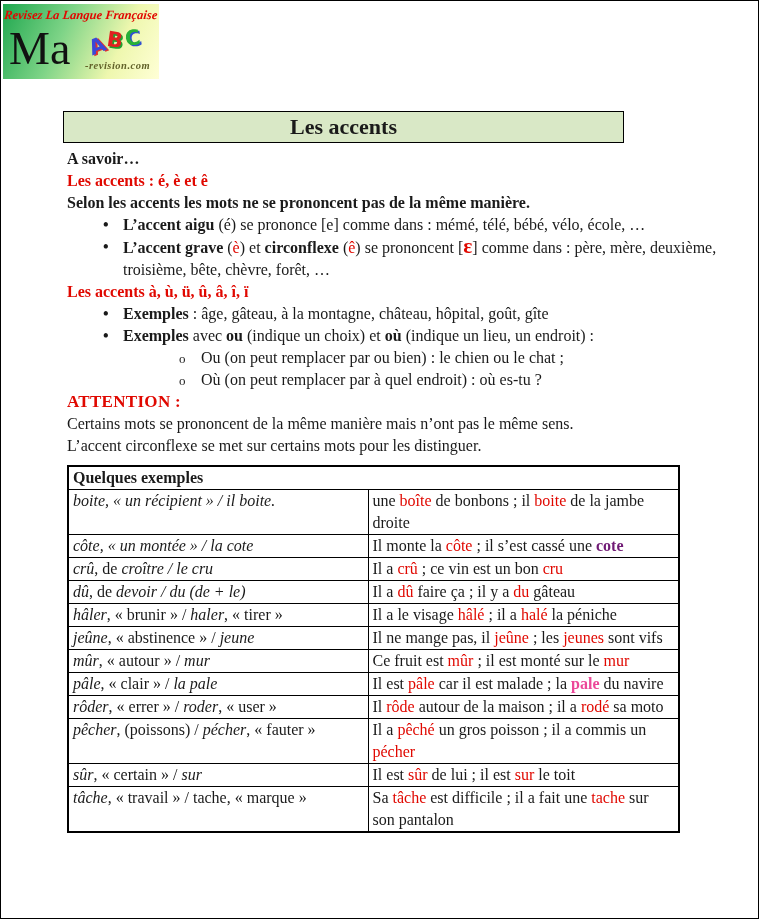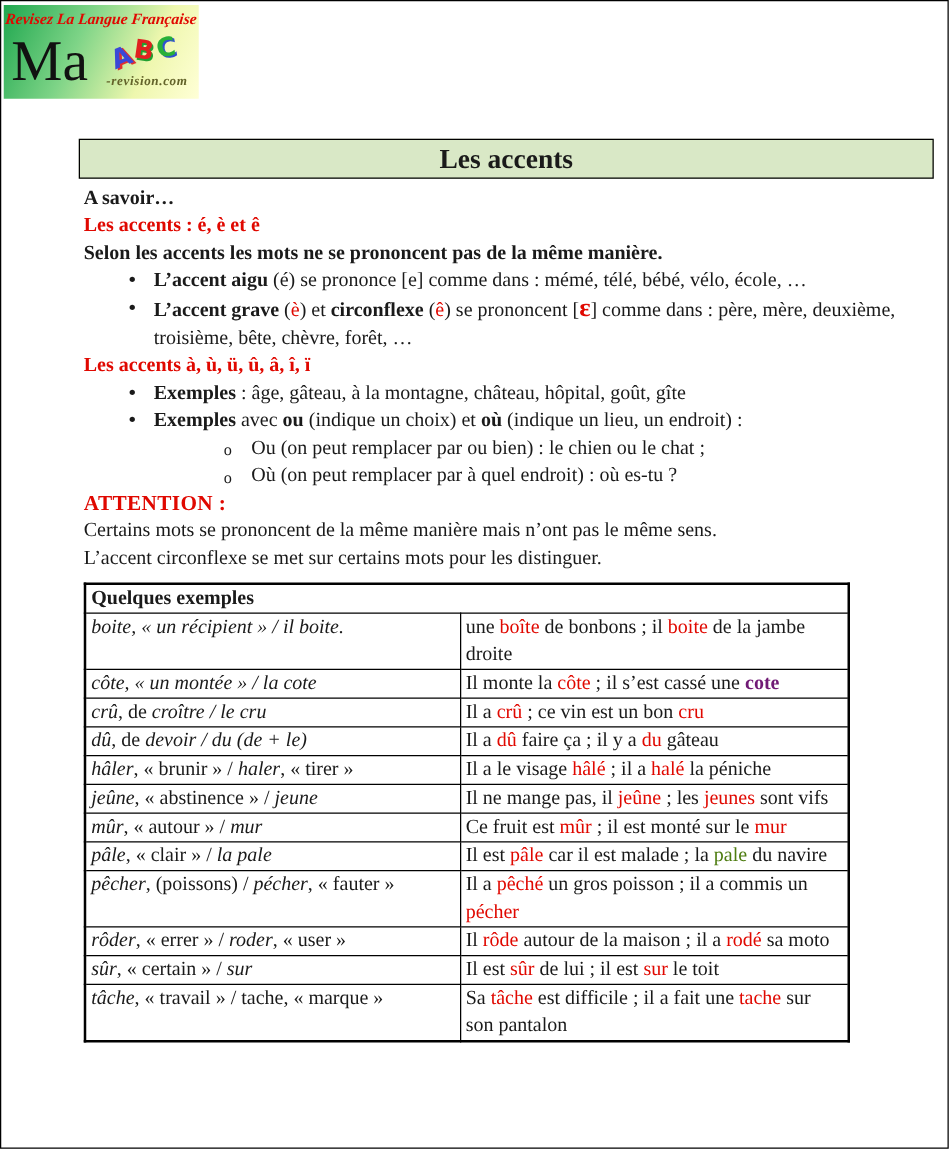--- a/index.html
+++ b/index.html
@@ -14,21 +14,21 @@
   .logo-ma{position:absolute;left:6px;top:22px;font-size:46px;line-height:1;color:#111;}
   .logo-domain{position:absolute;left:82px;top:56px;font-size:10.5px;font-style:italic;
         font-weight:bold;color:#63632a;letter-spacing:.5px;}
   .logo-abc{position:absolute;left:84px;top:22px;width:70px;height:34px;}
   .logo-abc span{position:absolute;font-family:"DejaVu Sans",sans-serif;font-weight:bold;font-size:21px;}
   .abc-0{left:2px;top:8px;transform:rotate(-22deg);text-shadow:1.5px 1.5px 0 #e03030;}
   .abc-1{left:20px;top:2px;transform:rotate(8deg);text-shadow:1.5px 1.5px 0 #20a030;}
   .abc-2{left:38px;top:0px;transform:rotate(-10deg);text-shadow:1.5px 1.5px 0 #3050d0;}
 
   
-  .title-bar{position:absolute;left:62px;top:110px;width:684px;height:32px;box-sizing:border-box;
+  .title-bar{position:absolute;left:62px;top:110px;width:561px;height:32px;box-sizing:border-box;
         background:#d9e8c6;border:1px solid #000;text-align:center;
         font-size:22px;font-weight:bold;line-height:30px;}
 
   
   .content{position:absolute;left:66px;top:147px;width:681px;font-size:16px;line-height:22px;}
   .content p{margin:0;}
   .bold{font-weight:bold;}
   .red{color:#e00800;}
   .gap-top{margin-top:22px;}
   .attention{font-size:17px;letter-spacing:.3px;margin-top:17px;}
@@ -126,29 +126,29 @@
           <tr>
     <td><span class="i">jeûne</span><span>, « abstinence » / </span><span class="i">jeune</span></td>
     <td><span>Il ne mange pas, il </span><span style="color: rgb(224, 8, 0);">jeûne</span><span> ; les </span><span style="color: rgb(224, 8, 0);">jeunes</span><span> sont vifs</span></td>
   </tr>
           <tr>
     <td><span class="i">mûr</span><span>, « autour » / </span><span class="i">mur</span></td>
     <td><span>Ce fruit est </span><span style="color: rgb(224, 8, 0);">mûr</span><span> ; il est monté sur le </span><span style="color: rgb(224, 8, 0);">mur</span></td>
   </tr>
           <tr>
     <td><span class="i">pâle</span><span>, « clair » / </span><span class="i">la pale</span></td>
-    <td><span> Il est </span><span style="color: rgb(224, 8, 0);">pâle</span><span> car il est malade ; la </span><span style="color: #4d7c0f;">pale</span><span> du navire</span></td>
+    <td><span> Il est </span><span style="color: rgb(224, 8, 0);">pâle</span><span> car il est malade ; la </span><span style="color: #ec4899; font-weight: bold;">pale</span><span> du navire</span></td>
+  </tr>
+          <tr>
+    <td><span class="i">rôder</span><span>, « errer » / </span><span class="i">roder</span><span>, « user »</span></td>
+    <td><span>Il </span><span style="color: rgb(224, 8, 0);">rôde</span><span> autour de la maison ; il a </span><span style="color: rgb(224, 8, 0);">rodé</span><span> sa moto</span></td>
   </tr>
           <tr>
     <td><span class="i">pêcher</span><span>, (poissons) / </span><span class="i">pécher</span><span>, « fauter »</span></td>
     <td><span>Il a </span><span style="color: rgb(224, 8, 0);">pêché</span><span> un gros poisson ; il a commis un </span><span style="color: rgb(224, 8, 0);">pécher</span></td>
-  </tr>
-          <tr>
-    <td><span class="i">rôder</span><span>, « errer » / </span><span class="i">roder</span><span>, « user »</span></td>
-    <td><span>Il </span><span style="color: rgb(224, 8, 0);">rôde</span><span> autour de la maison ; il a </span><span style="color: rgb(224, 8, 0);">rodé</span><span> sa moto</span></td>
   </tr>
           <tr>
     <td><span class="i">sûr</span><span>, « certain » / </span><span class="i">sur</span></td>
     <td><span>Il est </span><span style="color: rgb(224, 8, 0);">sûr</span><span> de lui ; il est </span><span style="color: rgb(224, 8, 0);">sur</span><span> le toit</span></td>
   </tr>
           <tr>
     <td><span class="i">tâche</span><span>, « travail » / tache, « marque »</span></td>
     <td><span>Sa </span><span style="color: rgb(224, 8, 0);">tâche</span><span> est difficile ; il a fait une </span><span style="color: rgb(224, 8, 0);">tache</span><span> sur son pantalon</span></td>
   </tr>
         </tbody>

